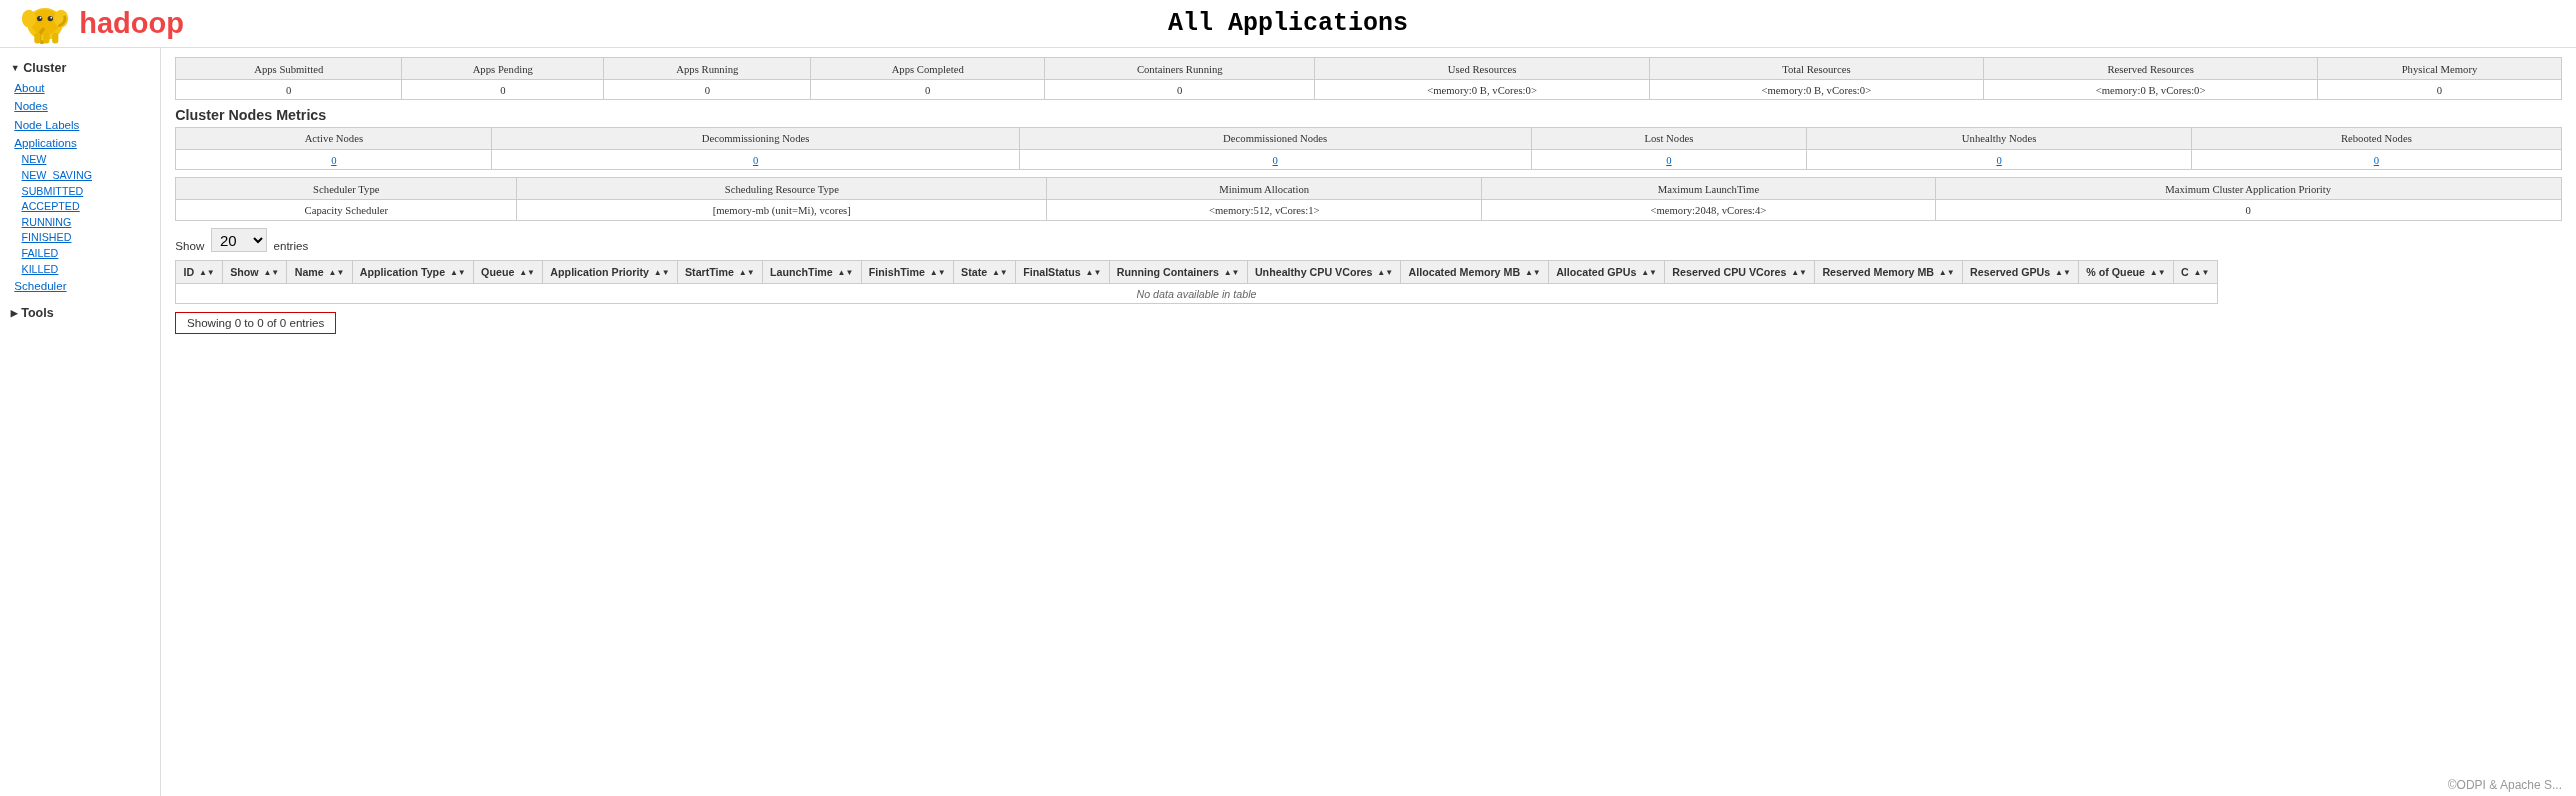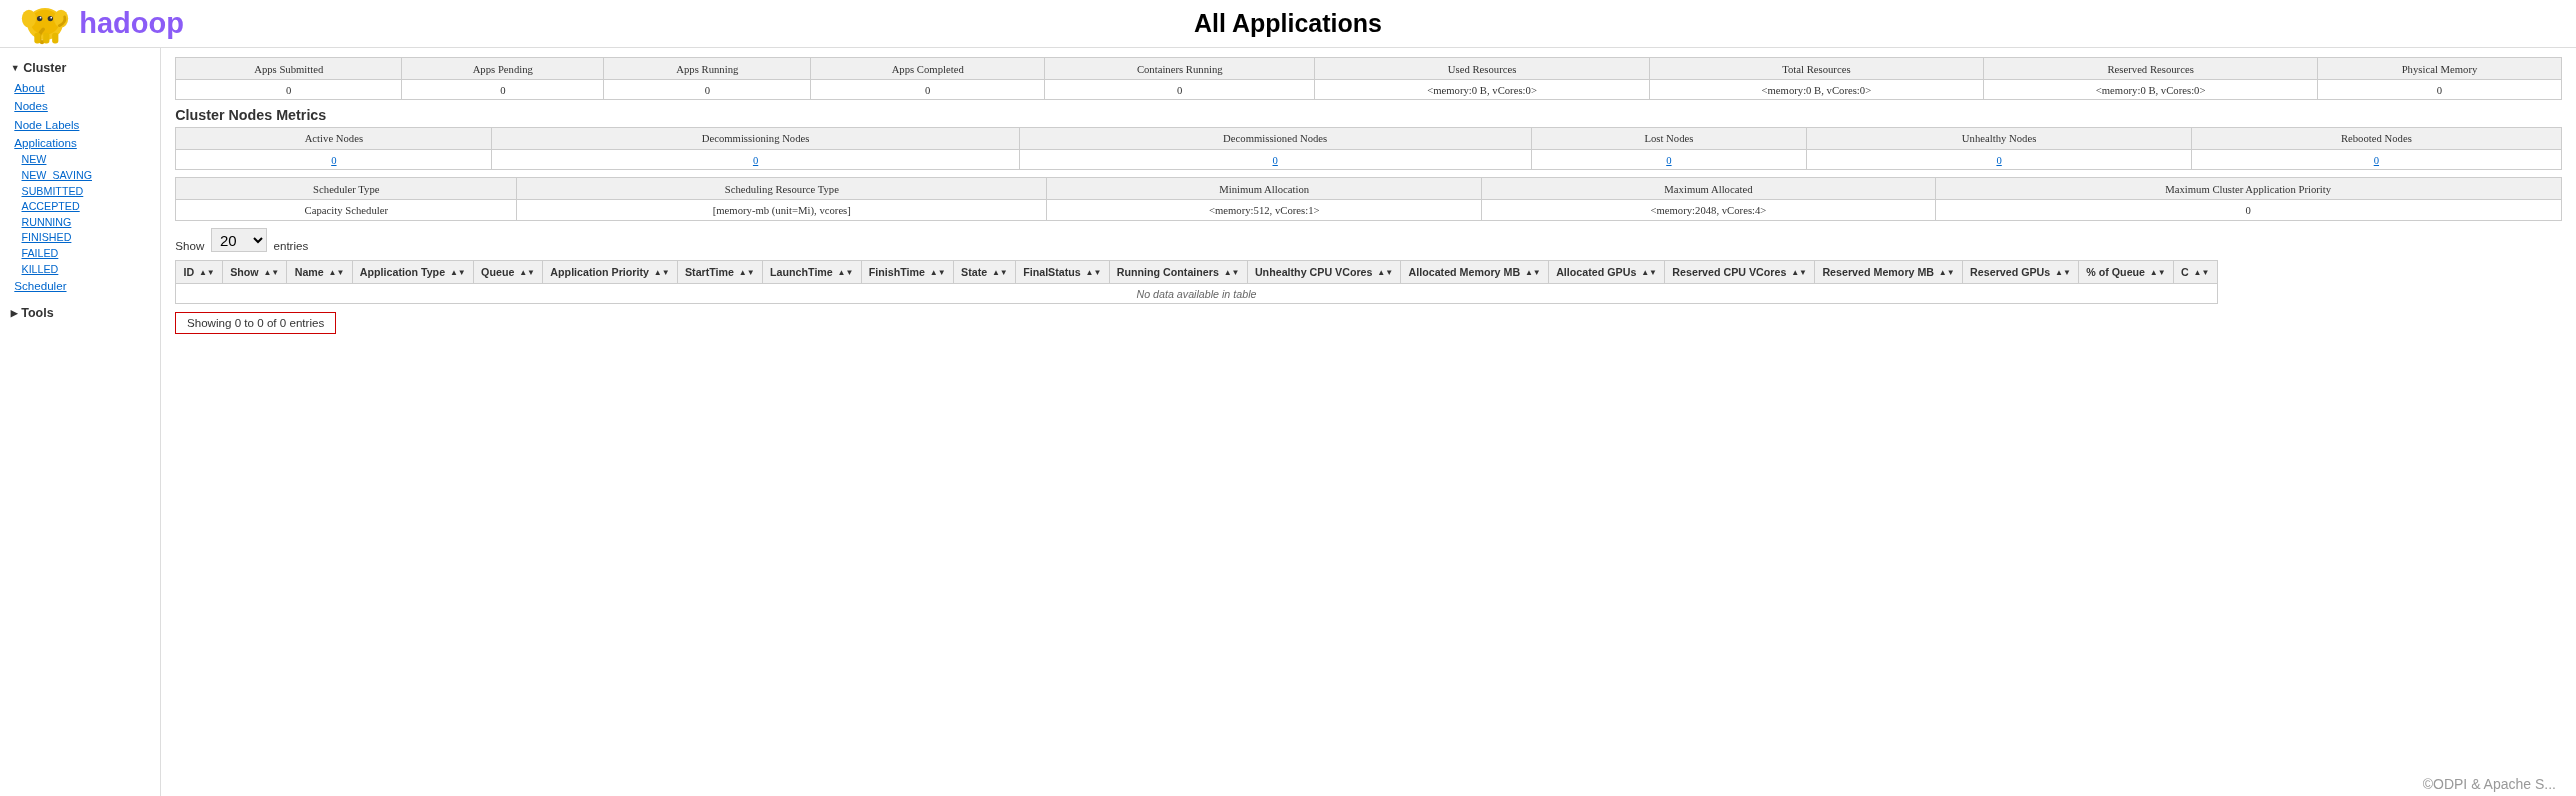--- a/index.html
+++ b/index.html
@@ -1,22 +1,22 @@
 <!DOCTYPE html>
 <html style="font-size:14.3px"><head>
   <meta charset="utf-8">
   <style>
     * { box-sizing: border-box; margin: 0; padding: 0; }
     body { font-family: Arial, sans-serif; font-size: 11.6px; background: #fff; color: #333; display: flex; flex-direction: column; min-height: 100vh; }
 
     
     .header { display: flex; align-items: center; justify-content: center; padding: 9px 18px; border-bottom: 0.9px solid #ddd; position: relative; }
     .logo-area { position: absolute; left: 18px; display: flex; align-items: center; gap: 7.2px; }
-    .logo-text { font-size: 29px; font-weight: bold; color: #8b5cf6; font-family: 'Arial Black', Arial, sans-serif; }
-    .page-title { font-size: 25px; font-weight: bold; color: #000; }
+    .logo-text { font-size: 29px; font-weight: bold; color: #ef4444; font-family: 'Arial Black', Arial, sans-serif; }
+    .page-title { font-size: 25px; font-weight: bold; color: #000; font-family: Liberation Mono, monospace; }
 
     
     .main-layout { display: flex; flex: 1; }
 
     
     .sidebar { width: 161px; min-width: 161px; border-right: 0.9px solid #ddd; padding: 9px 0; }
     .sidebar-section { margin-bottom: 7.2px; }
     .sidebar-section-header { display: flex; align-items: center; gap: 3.6px; padding: 3.6px 10.7px; font-weight: bold; font-size: 12.5px; cursor: pointer; }
     .sidebar-section-header .arrow { font-size: 9px; }
     .sidebar-link { display: block; padding: 2.7px 14.3px; color: #0066cc; text-decoration: underline; font-size: 11.6px; cursor: pointer; }
@@ -44,21 +44,21 @@
     .apps-table th { background: #f0f0f0; border: 0.9px solid #ccc; padding: 5.4px 7.2px; text-align: left; white-space: nowrap; cursor: pointer; }
     .apps-table th .sort-arrows { font-size: 8px; display: inline-flex; flex-direction: column; line-height: 1; vertical-align: middle; margin-left: 1.8px; }
     .apps-table td { border: 0.9px solid #ccc; padding: 3.6px 7.2px; text-align: center; white-space: nowrap; }
     .no-data-row td { text-align: center; font-style: italic; color: #666; }
 
     
     .table-footer { margin-top: 3.6px; }
     .showing-entries { display: inline-block; border: 1.8px solid #cc0000; padding: 3.6px 10.7px; font-size: 11.6px; margin-top: 3.6px; }
 
     
-    .odpi-badge { position: fixed; bottom: 3.6px; right: 20px; font-size: 14px; color: #999; }
+    .odpi-badge { position: fixed; bottom: 3.6px; right: 14px; font-size: 12px; color: #999; }
   </style>
 </head>
 <body>
 
 <div class="header">
   <div class="logo-area">
 
     <svg width="54" height="49" viewBox="0 0 60 55">
       <ellipse cx="30" cy="28" rx="20" ry="18" fill="#f5c518"></ellipse>
       <ellipse cx="30" cy="26" rx="16" ry="14" fill="#f0b800"></ellipse>
@@ -168,21 +168,21 @@
         </tr>
       </tbody>
     </table>
 
     <table class="metrics-table">
       <thead>
         <tr>
           <th>Scheduler Type</th>
           <th>Scheduling Resource Type</th>
           <th>Minimum Allocation</th>
-          <th>Maximum Allocated</th>
+          <th>Maximum LaunchTime</th>
           <th>Maximum Cluster Application Priority</th>
         </tr>
       </thead>
       <tbody>
         <tr>
           <td>Capacity Scheduler</td>
           <td>[memory-mb (unit=Mi), vcores]</td>
           <td>&lt;memory:512, vCores:1&gt;</td>
           <td>&lt;memory:2048, vCores:4&gt;</td>
           <td>0</td>

